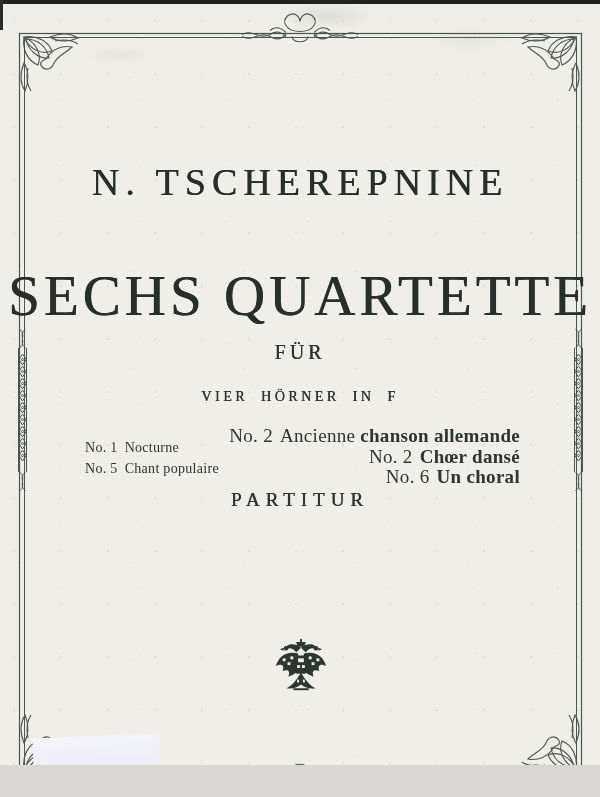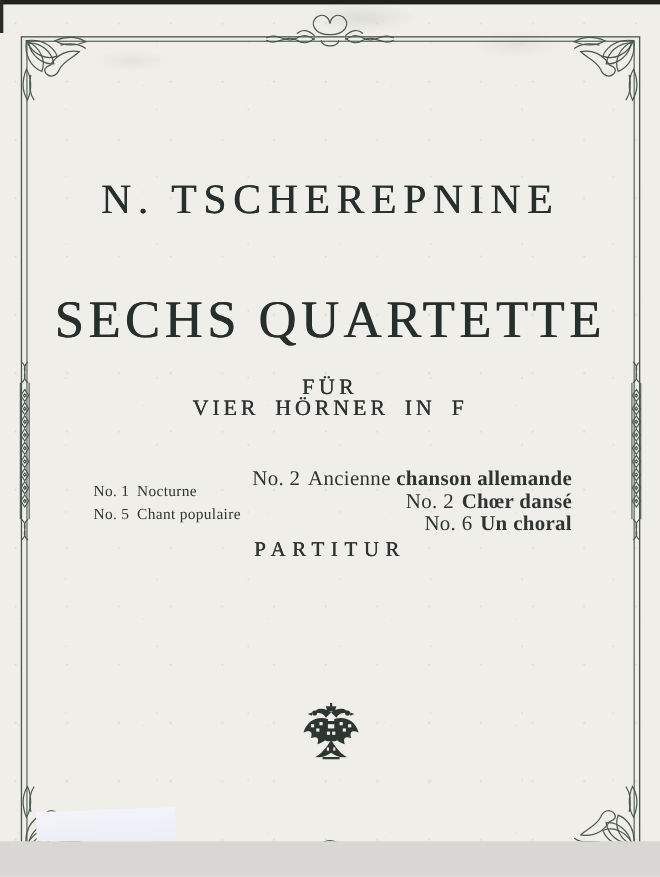--- a/index.html
+++ b/index.html
@@ -28,24 +28,24 @@
     background:linear-gradient(to bottom, rgba(35,37,34,.85), rgba(35,37,34,.25) 45%, rgba(35,37,34,.05) 75%, rgba(35,37,34,0));}
   .edge-bottom{position:absolute;left:0;top:776px;width:600px;height:21px;background:rgba(60,62,58,.05);}
 
   .frame-svg{position:absolute;left:0;top:0;z-index:1;}
 
   .textlayer{position:absolute;left:0;top:0;width:600px;height:797px;z-index:2;}
   .centered{position:absolute;left:0;width:600px;text-align:center;}
 
   .composer{top:160px;font-size:38px;letter-spacing:6px;color:#272f2c;
     text-shadow:.4px 0 0 #272f2c;}
-  .worktitle{top:263px;font-size:48px;letter-spacing:4px;color:#272f2c;
+  .worktitle{top:263px;font-size:57px;letter-spacing:4px;color:#272f2c;
     text-shadow:.5px 0 0 #272f2c;}
   .forword{top:341px;font-size:20px;letter-spacing:4px;text-shadow:.3px 0 0 #2d3431;}
-  .instrumentation{top:360px;font-size:20px;letter-spacing:3.5px;word-spacing:6px;
+  .instrumentation{top:389px;font-size:14px;letter-spacing:3.5px;word-spacing:6px;
     text-shadow:.3px 0 0 #2d3431;}
   .partitur{top:489px;font-size:19px;letter-spacing:6px;text-shadow:.35px 0 0 #2d3431;}
 
   .pieces-left{position:absolute;left:85px;top:424px;font-size:14px;line-height:20.5px;
     letter-spacing:.3px;margin-top:14px;}
   .pieces-right{position:absolute;right:80px;top:426px;font-size:19px;line-height:20.5px;
     letter-spacing:.3px;text-align:right;}
   .pno{margin-right:7px;}
   .ppre{margin-right:5px;}
   .pbold{font-weight:bold;}

